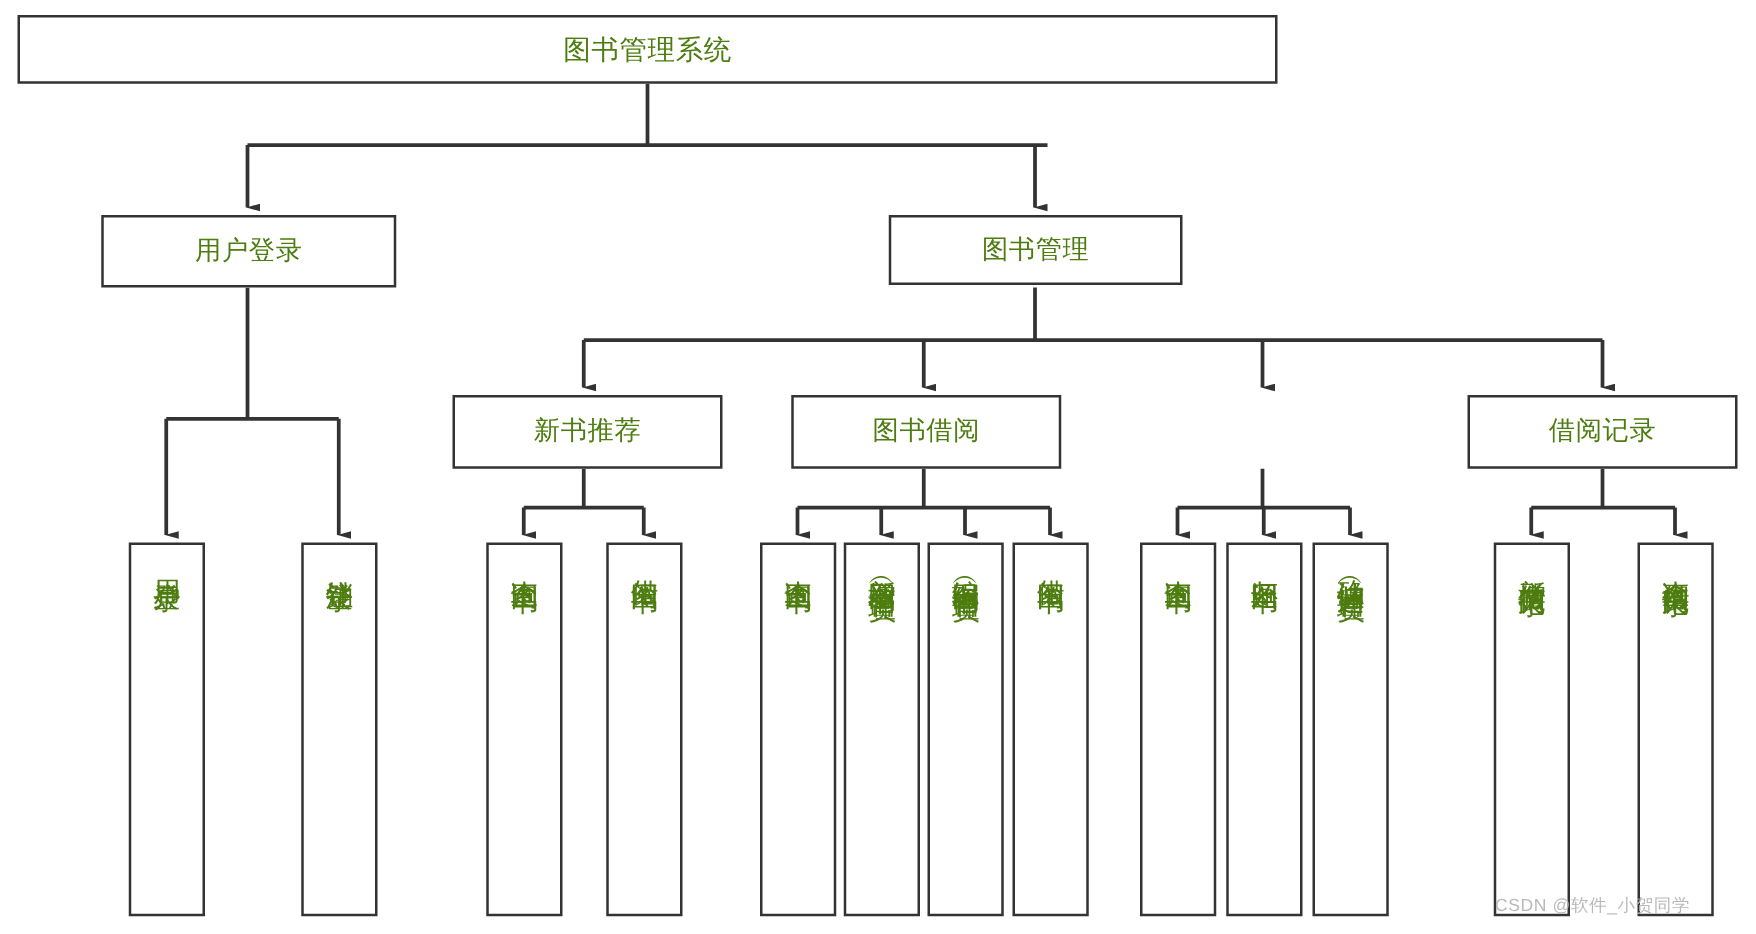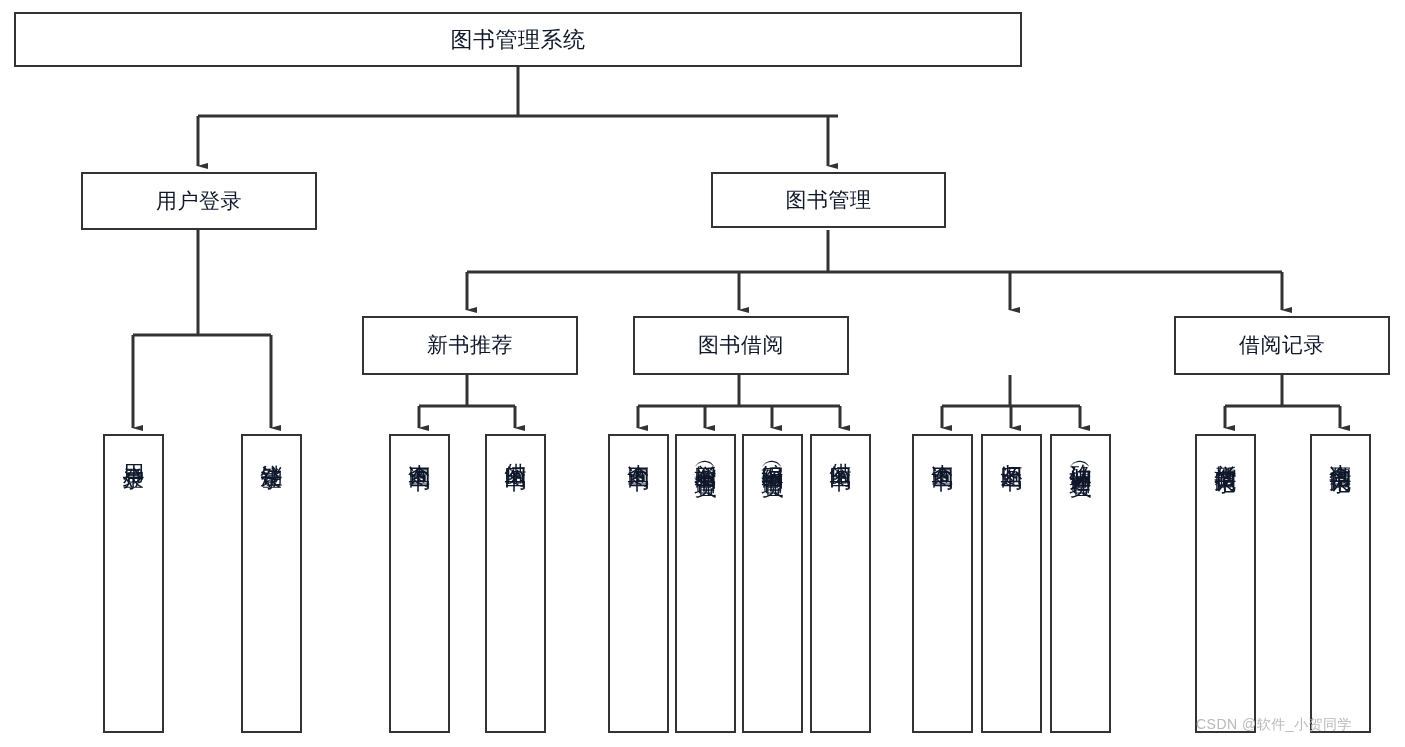--- a/index.html
+++ b/index.html
@@ -32,21 +32,21 @@
     background: #ffffff;
     display: flex;
     align-items: center;
     justify-content: center;
     color: #1a1a1a;
   }
   .node-label {
     display: block;
     text-align: right;
     line-height: 1.18;
-    color: #0f172a;
+    color: #4d7c0f;
   }
   .node.horizontal .node-label {
     writing-mode: horizontal-tb;
     font-size: 21px;
     letter-spacing: 0.5px;
   }
   .node.root .node-label {
     font-size: 22px;
   }
   .node.vertical {

